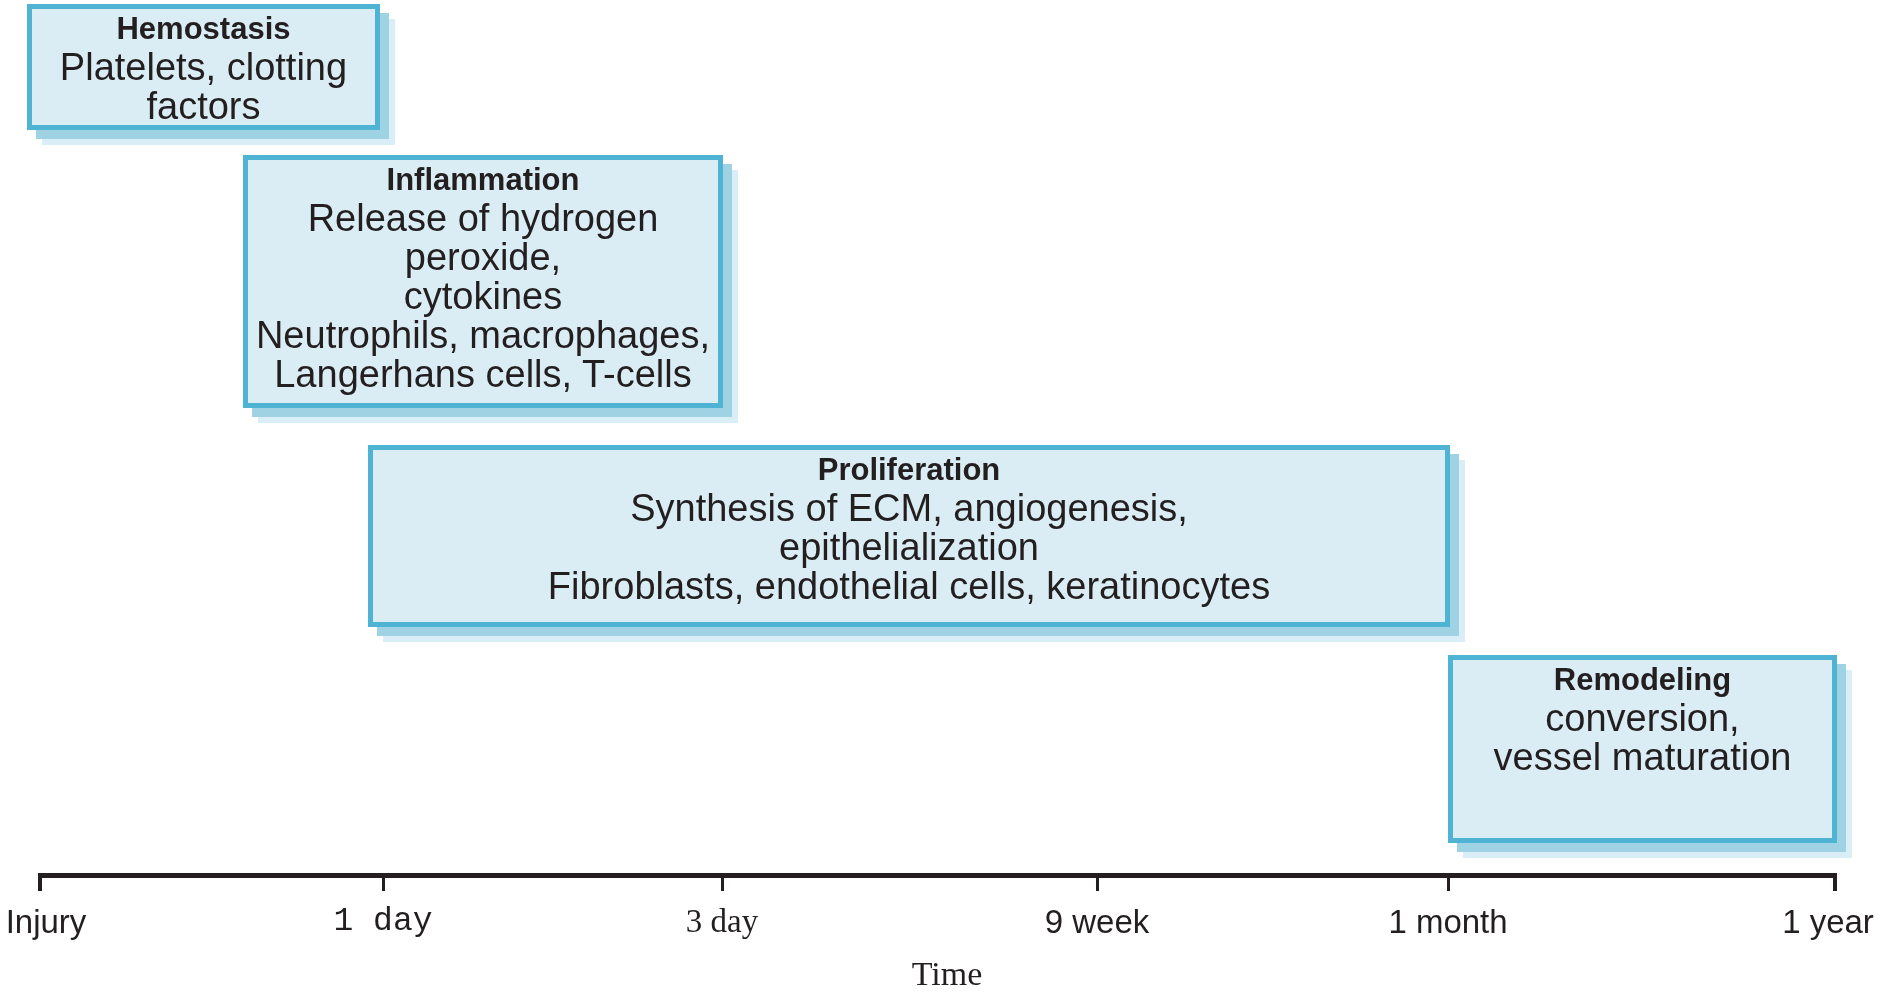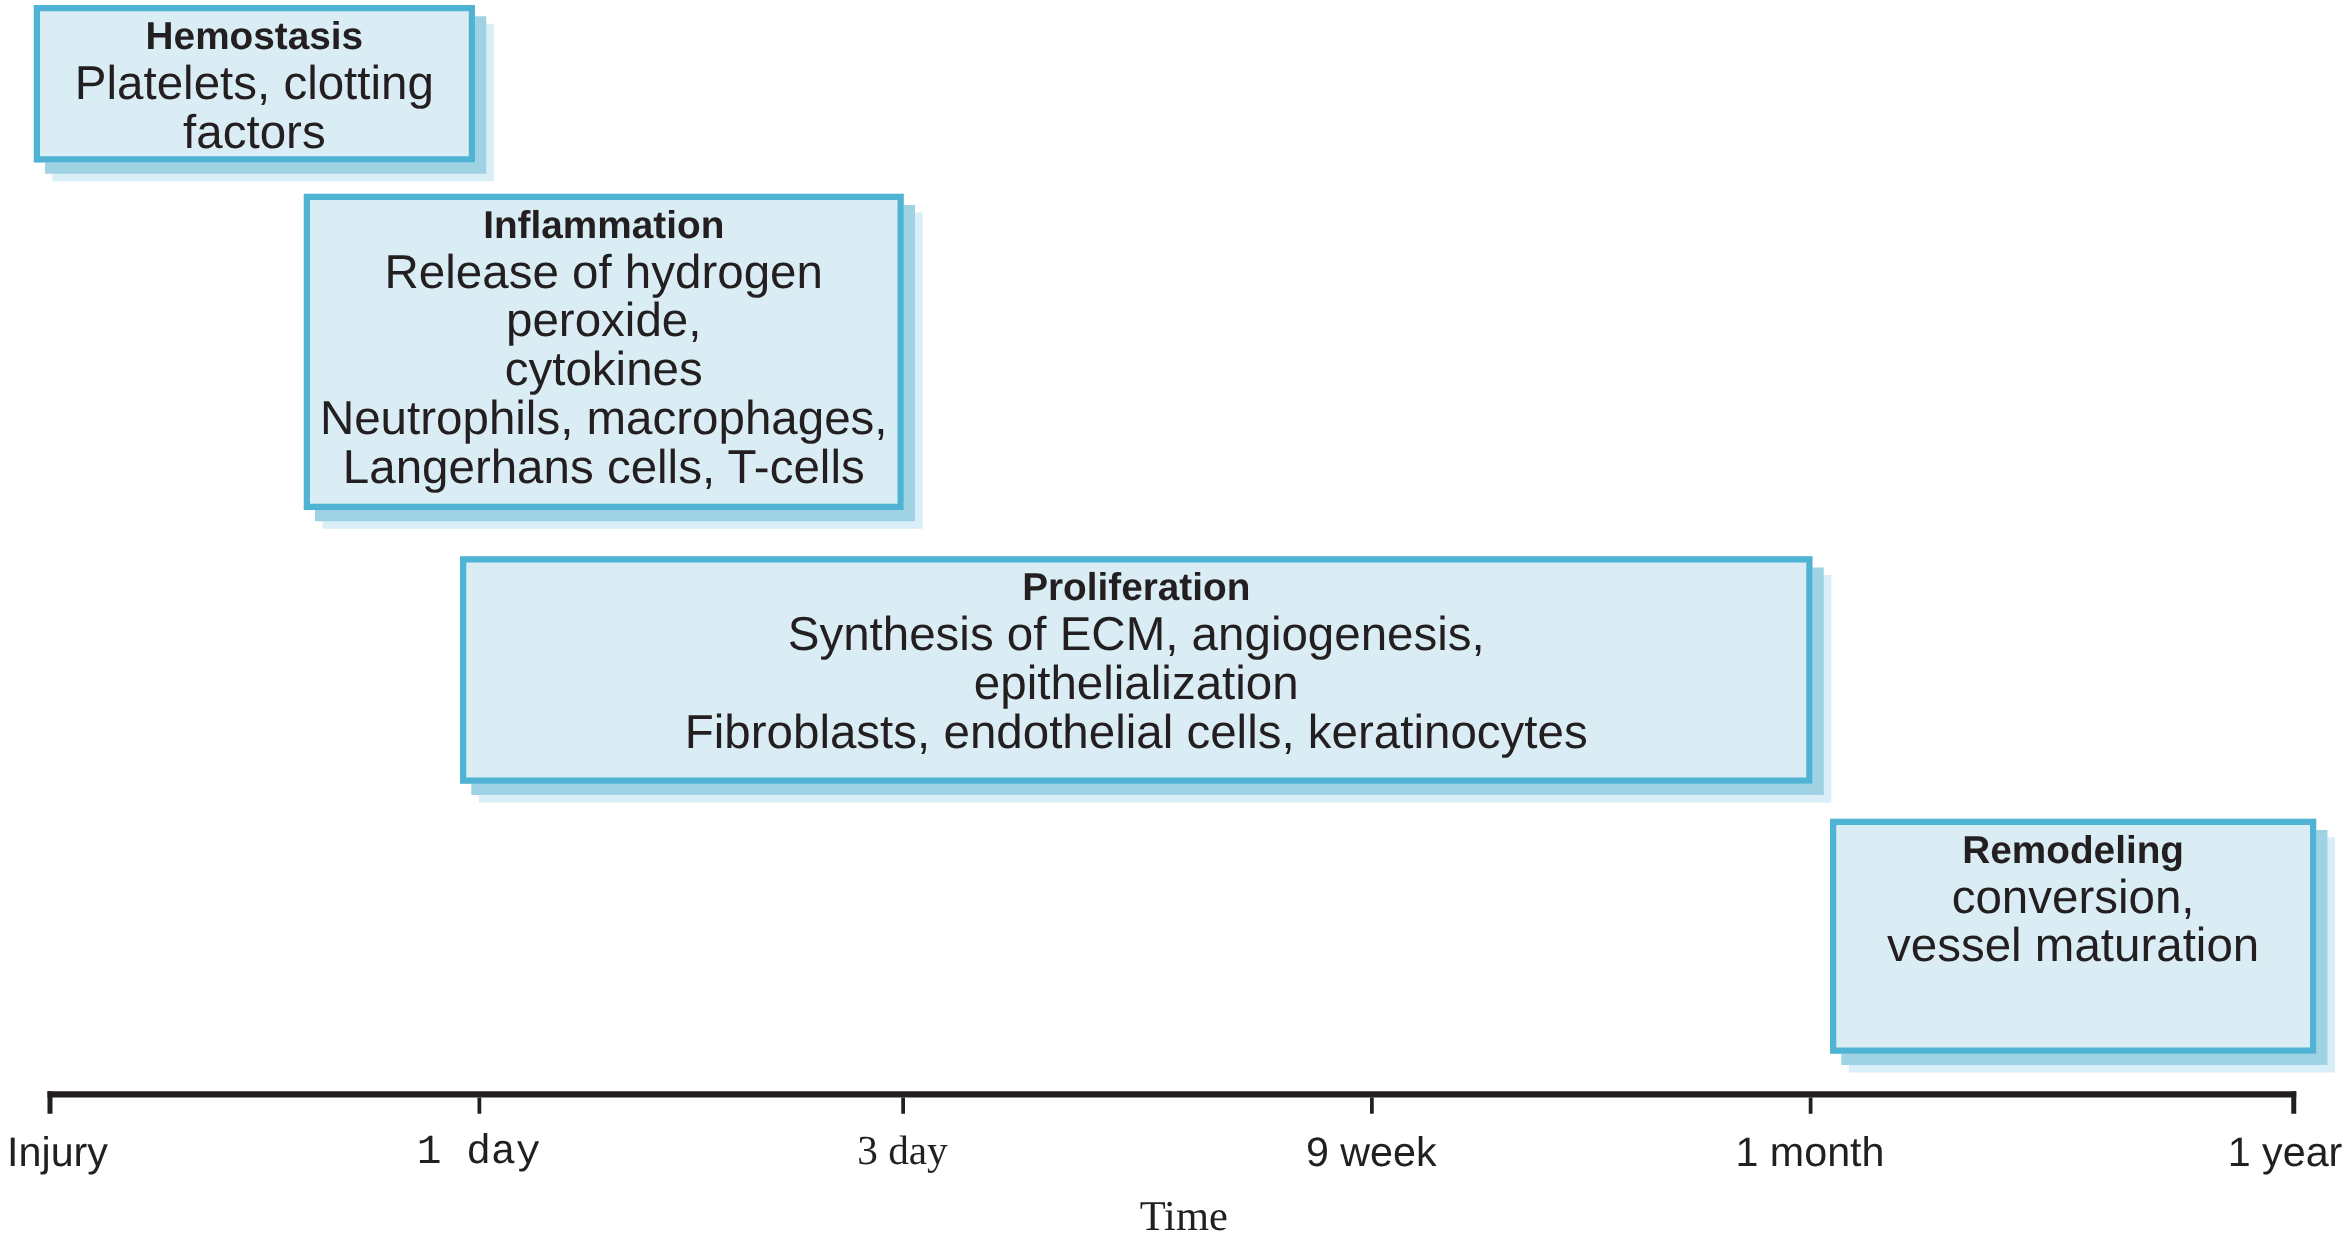--- a/index.html
+++ b/index.html
@@ -87,21 +87,21 @@
   </div>
 
   <div class="phase" style="left:243px; top:155px; width:480px; height:253px;">
     <div class="phase-title">Inflammation</div>
     <div class="phase-line">Release of hydrogen peroxide,</div>
     <div class="phase-line">cytokines</div>
     <div class="phase-line">Neutrophils, macrophages,</div>
     <div class="phase-line">Langerhans cells, T-cells</div>
   </div>
 
-  <div class="phase" style="left:1448px; top:655px; width:389px; height:188px;margin-left:16px;">
+  <div class="phase" style="left:1448px; top:655px; width:389px; height:188px;">
     <div class="phase-title">Remodeling</div>
     <div class="phase-line">conversion,</div>
     <div class="phase-line">vessel maturation</div>
   </div>
 
   <div class="axis-line" style="left:38px; top:873px; width:1799px;"></div>
   <div class="axis-cap" style="left:38px; top:873px;"></div>
   <div class="axis-cap" style="left:1833px; top:873px;"></div>
 
   <div class="axis-tick" style="left:382px; top:878px;"></div>

